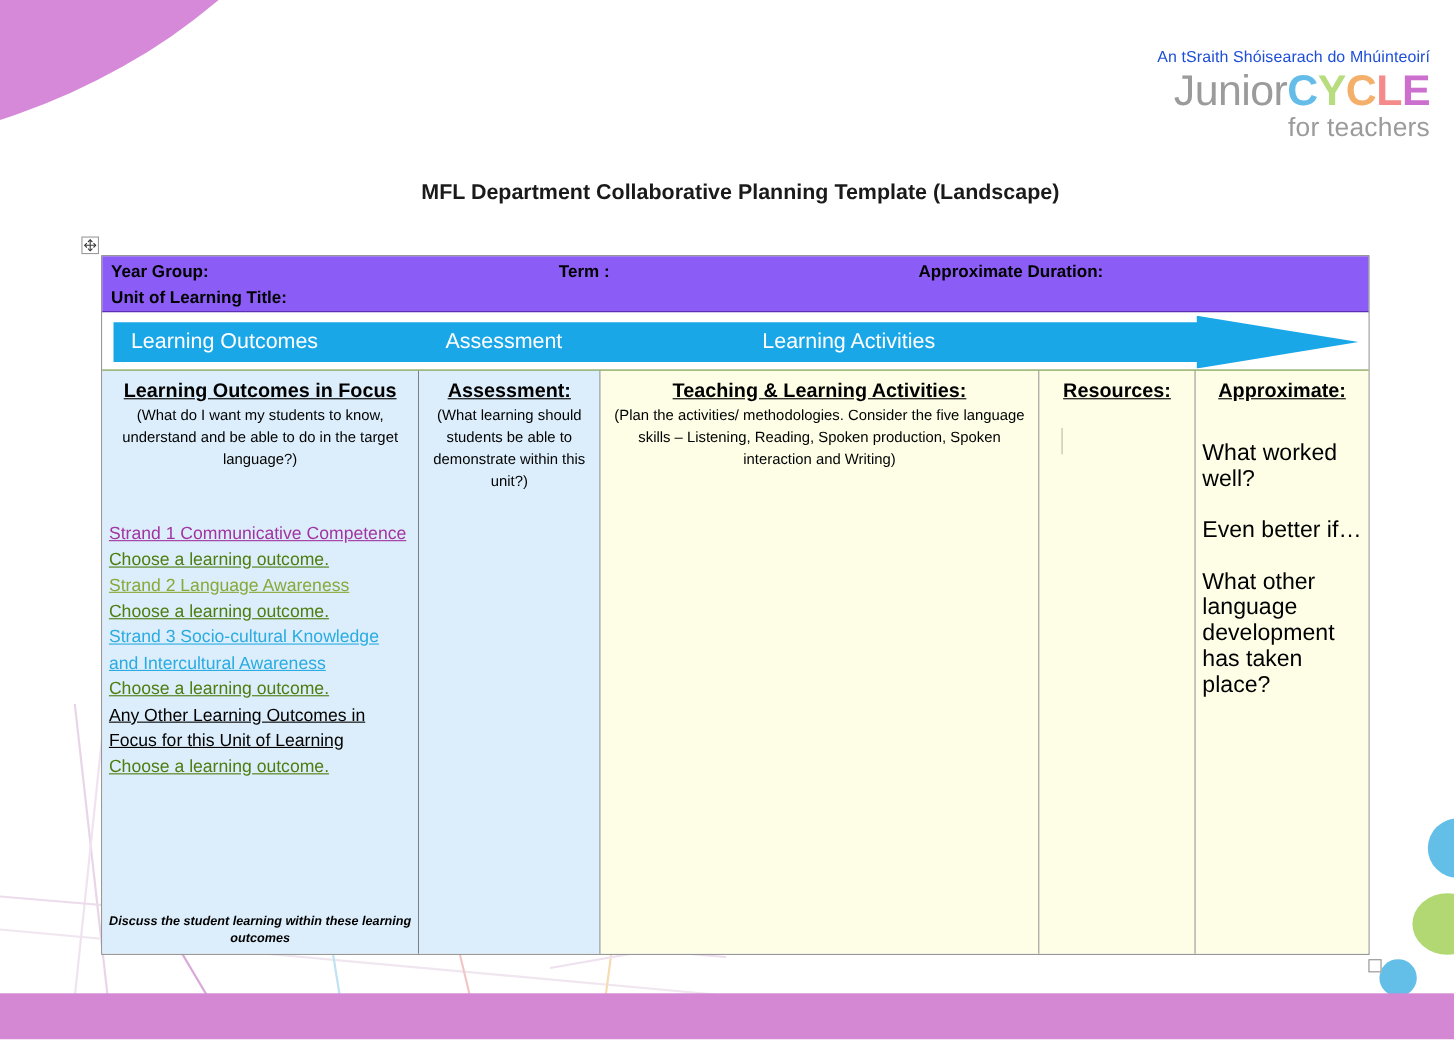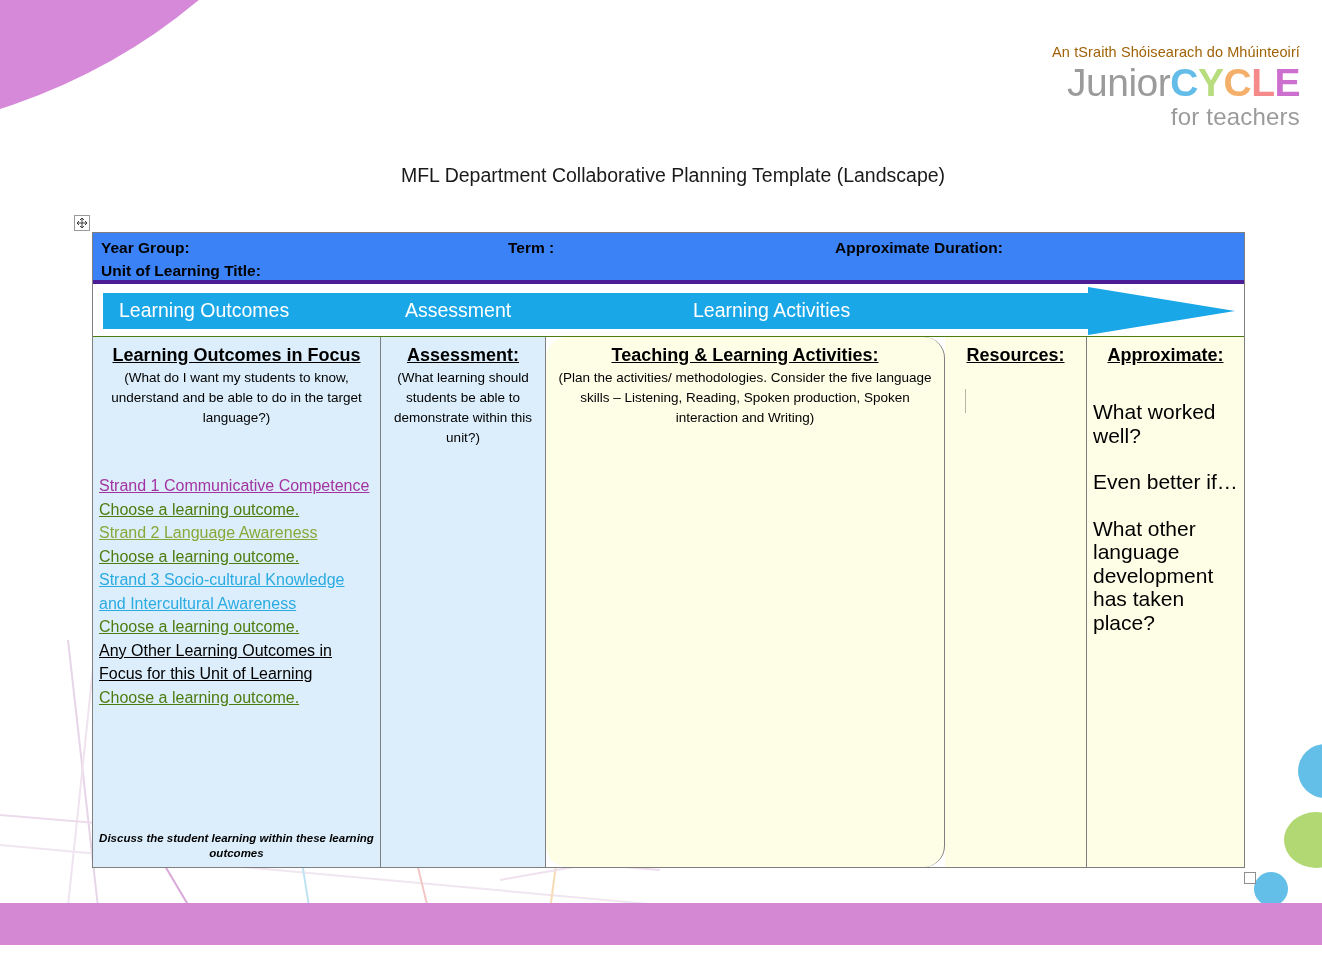--- a/index.html
+++ b/index.html
@@ -54,21 +54,21 @@
   
   .logo {
     position: absolute;
     left: 1020px;
     top: 44px;
     width: 280px;
     text-align: right;
   }
   .logo-tagline {
     font-size: 14.5px;
-    color: #a16207;
+    color: #1d4ed8;
     letter-spacing: .1px;
     white-space: nowrap;
   }
   .logo-main {
     font-size: 39px;
     line-height: 44px;
     margin-top: 1px;
     letter-spacing: -0.5px;
     white-space: nowrap;
     font-weight: 400;
@@ -89,21 +89,21 @@
   
   .doc-title {
     position: absolute;
     left: 0;
     top: 164px;
     width: 1322px;
     text-align: center;
     padding-left: 24px;
     box-sizing: border-box;
     font-size: 19.5px;
-    font-weight: normal;
+    font-weight: bold;
     color: #1a1a1a;
   }
 
   
   .table-handle {
     position: absolute;
     left: 74px;
     top: 215px;
     width: 16px;
     height: 16px;
@@ -129,23 +129,23 @@
     top: 232px;
     width: 1153px;
     border: 1px solid #7f7f7f;
     box-sizing: border-box;
     background: #ffffff;
   }
 
   .row-meta {
     position: relative;
     height: 51px;
-    border-bottom: 4px solid #4c1d95;
-    box-sizing: border-box;
-    background: #3b82f6;
+    border-bottom: 1px solid #4c1d95;
+    box-sizing: border-box;
+    background: #8b5cf6;
   }
   .meta-line1, .meta-line2 {
     position: absolute;
     left: 8px;
     font-size: 15.5px;
     font-weight: bold;
     color: #000;
     white-space: nowrap;
   }
   .meta-line1 { top: 6px; }
@@ -192,21 +192,21 @@
     padding: 8px 6px 4px 6px;
     position: relative;
     min-height: 530px;
   }
   .col:last-child { border-right: none; }
   .col-blue  { background: #dceefb; }
   .col-cream { background: #fefee7; }
 
   .col-lo   { width: 288px; }
   .col-as   { width: 165px; }
-  .col-tl   { width: 399px; border-radius: 21px; }
+  .col-tl   { width: 399px; }
   .col-res  { width: 142px; }
   .col-ref  { width: 157px; }
 
   .col-head {
     text-align: center;
     font-size: 18px;
     font-weight: bold;
     text-decoration: underline;
     color: #000;
     margin-bottom: 2px;

